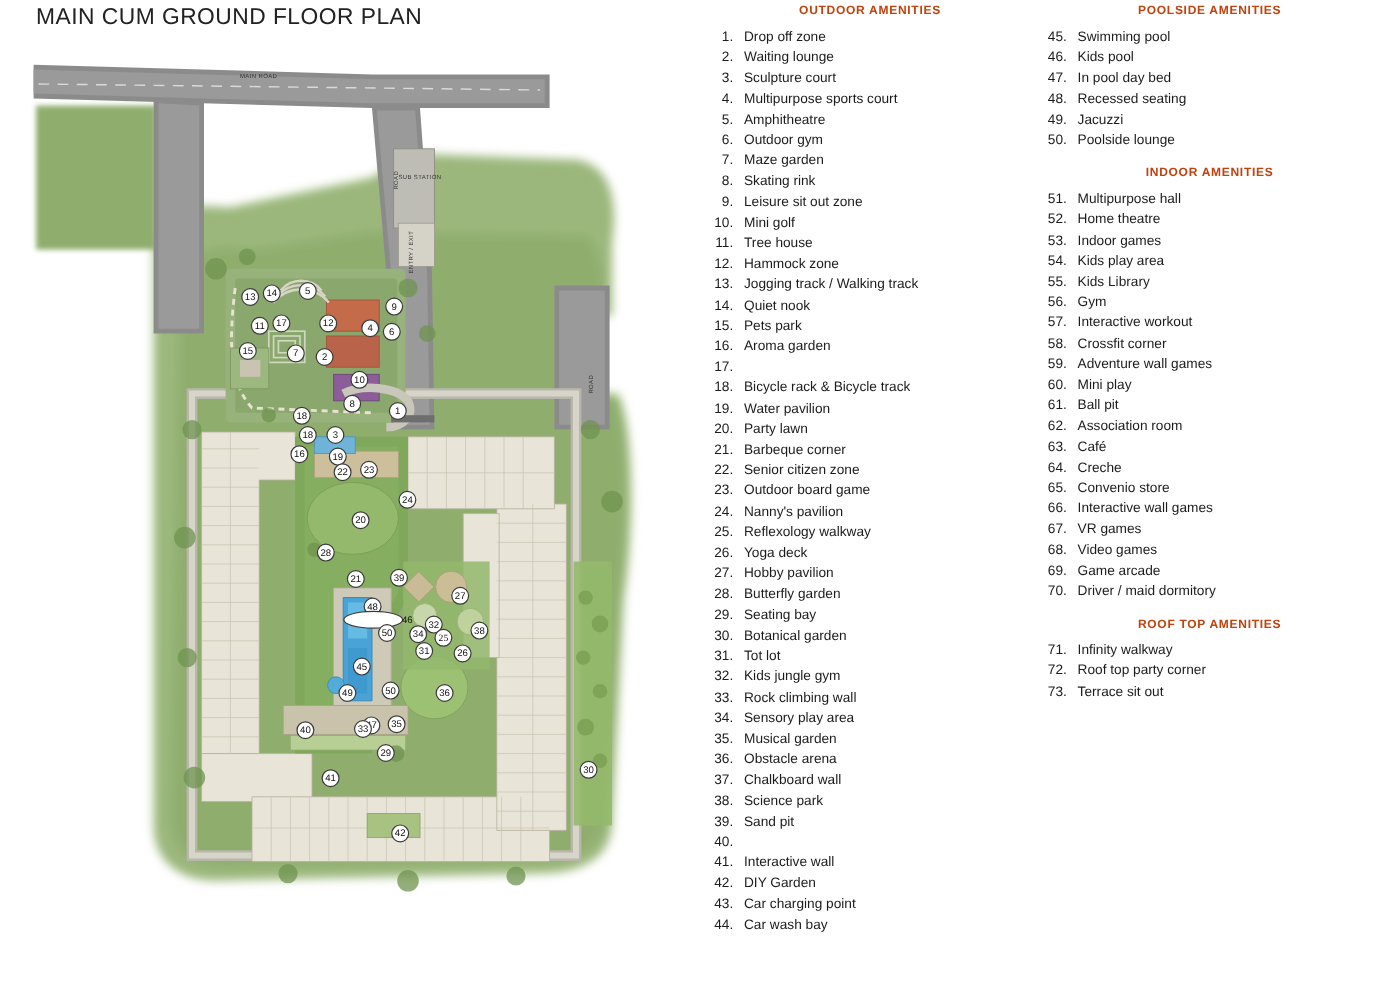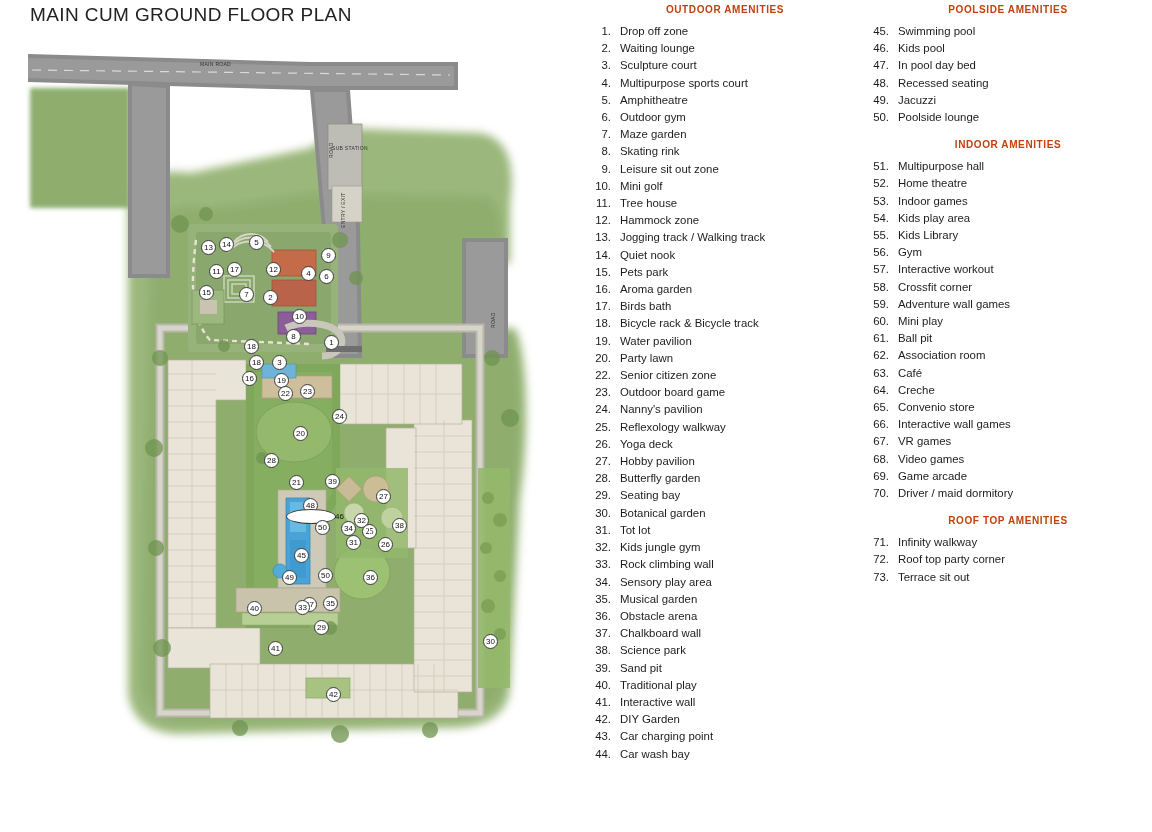--- a/index.html
+++ b/index.html
@@ -427,35 +427,38 @@
       <li>
           <span class="n">15.</span>
           <span class="t">Pets park</span>
         </li>
       <li>
           <span class="n">16.</span>
           <span class="t">Aroma garden</span>
         </li>
       <li>
           <span class="n">17.</span>
-          <span class="t">Birds bath</span>
         </li>
       <li>
           <span class="n">18.</span>
           <span class="t">Bicycle rack &amp; Bicycle track</span>
         </li>
       <li>
           <span class="n">19.</span>
           <span class="t">Water pavilion</span>
         </li>
       <li>
           <span class="n">20.</span>
           <span class="t">Party lawn</span>
         </li>
       <li>
+          <span class="n">21.</span>
+          <span class="t">Barbeque corner</span>
+        </li>
+      <li>
           <span class="n">22.</span>
           <span class="t">Senior citizen zone</span>
         </li>
       <li>
           <span class="n">23.</span>
           <span class="t">Outdoor board game</span>
         </li>
       <li>
           <span class="n">24.</span>
           <span class="t">Nanny's pavilion</span>
@@ -515,21 +518,20 @@
       <li>
           <span class="n">38.</span>
           <span class="t">Science park</span>
         </li>
       <li>
           <span class="n">39.</span>
           <span class="t">Sand pit</span>
         </li>
       <li>
           <span class="n">40.</span>
-          <span class="t">Traditional play</span>
         </li>
       <li>
           <span class="n">41.</span>
           <span class="t">Interactive wall</span>
         </li>
       <li>
           <span class="n">42.</span>
           <span class="t">DIY Garden</span>
         </li>
       <li>

